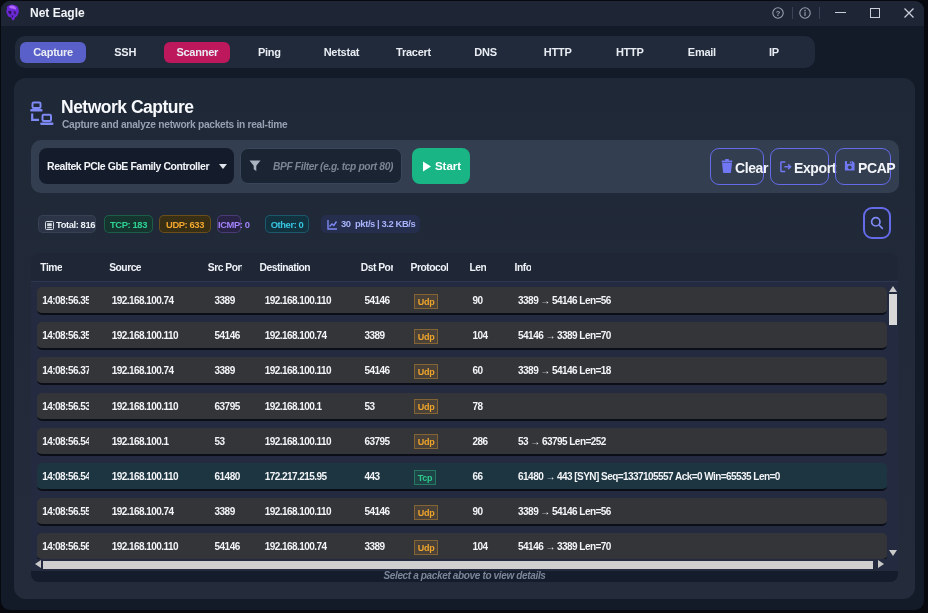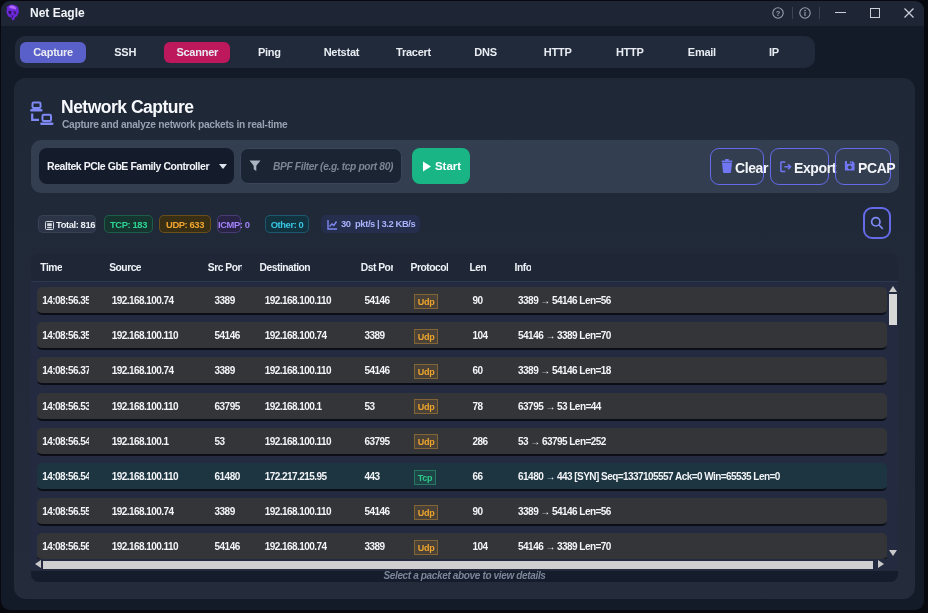--- a/index.html
+++ b/index.html
@@ -212,21 +212,20 @@
         <span class="c" style="left:481.1px">3389 → 54146 Len=18</span>
 </div>
 <div class="row" style="top:139.6px">
 <span class="c t">14:08:56.532</span>
         <span class="c" style="left:74.8px">192.168.100.110</span>
         <span class="c" style="left:177.6px">63795</span>
         <span class="c" style="left:227.8px">192.168.100.1</span>
         <span class="c" style="left:327.5px">53</span>
         <span class="badge udp">Udp</span>
         <span class="c" style="left:435.4px">78</span>
-        <span class="c" style="left:481.1px">63795 → 53 Len=44</span>
 </div>
 <div class="row" style="top:174.8px">
 <span class="c t">14:08:56.543</span>
         <span class="c" style="left:74.8px">192.168.100.1</span>
         <span class="c" style="left:177.6px">53</span>
         <span class="c" style="left:227.8px">192.168.100.110</span>
         <span class="c" style="left:327.5px">63795</span>
         <span class="badge udp">Udp</span>
         <span class="c" style="left:435.4px">286</span>
         <span class="c" style="left:481.1px">53 → 63795 Len=252</span>

